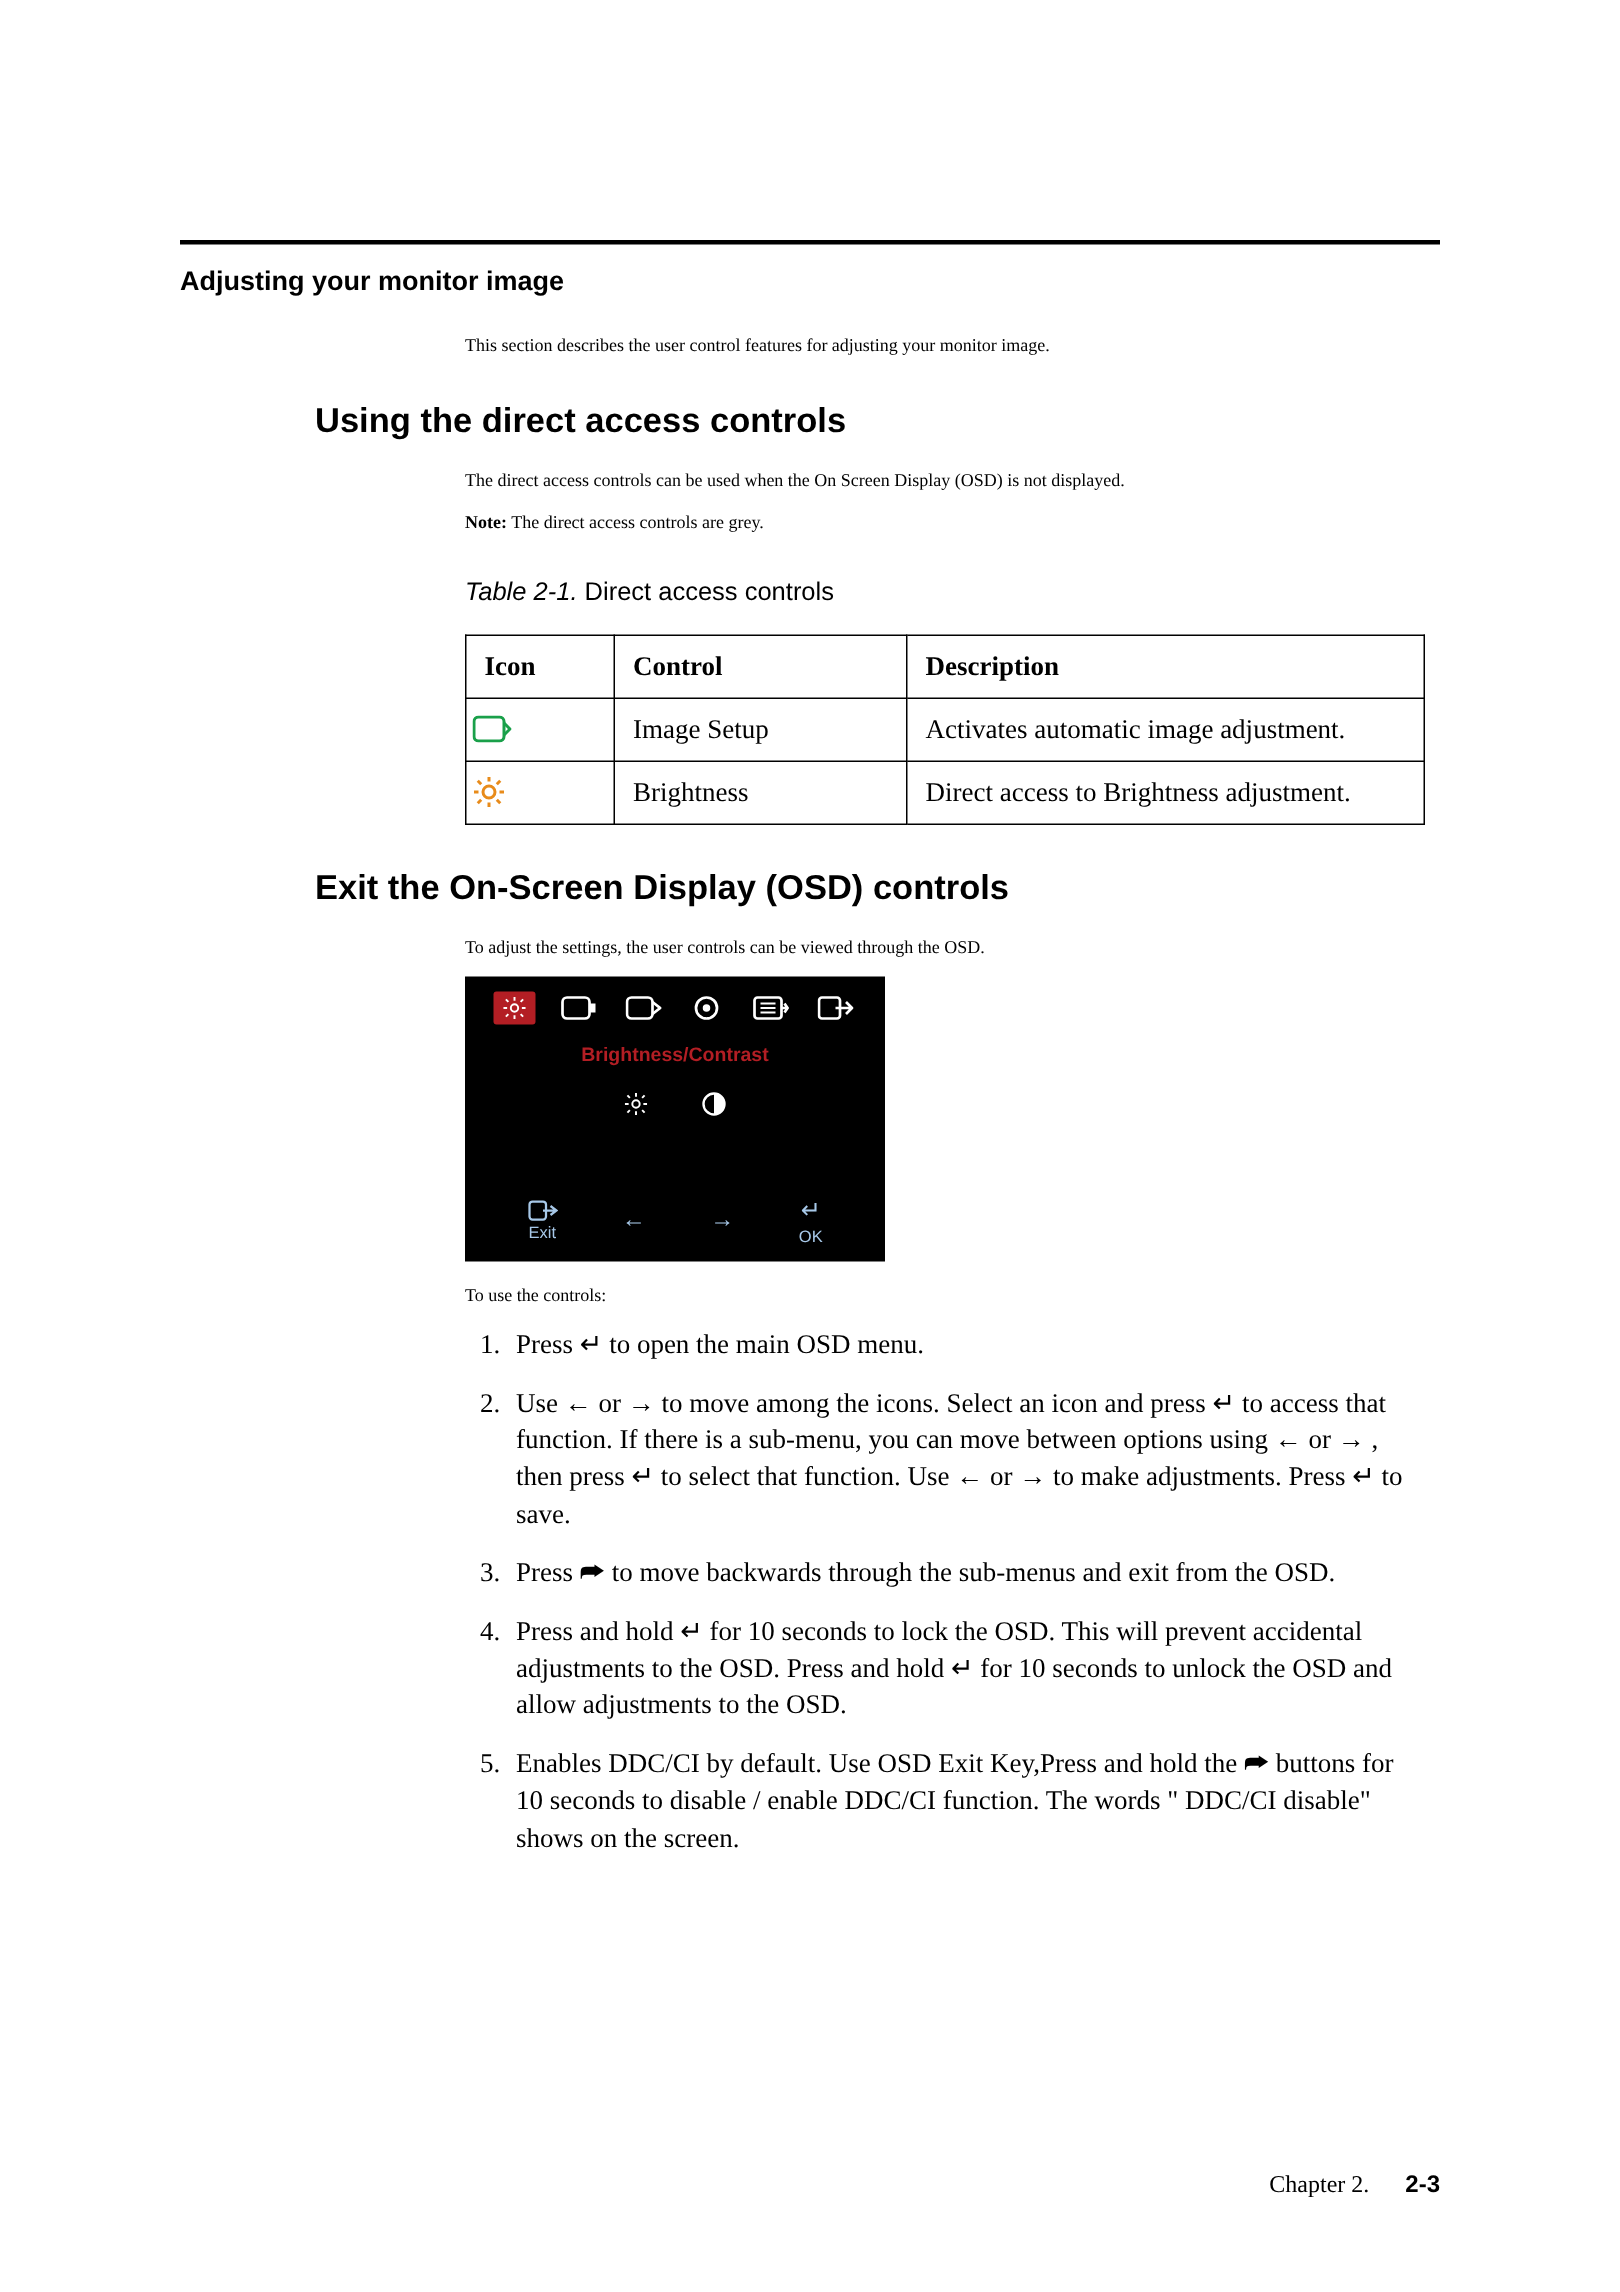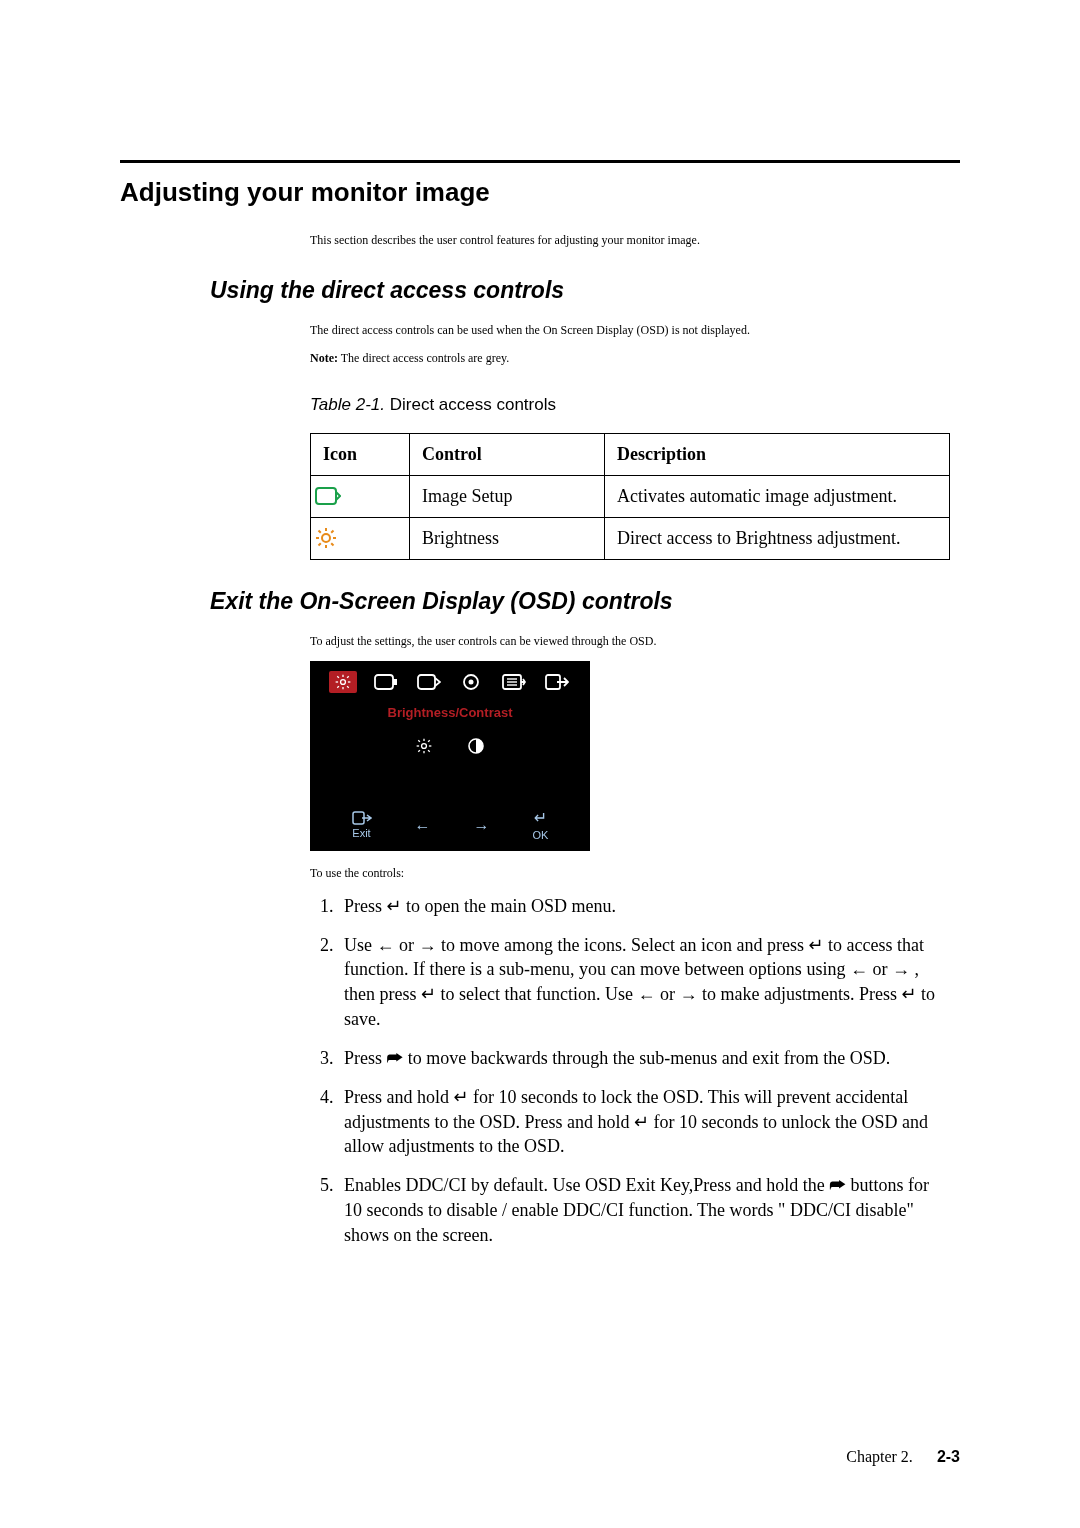--- a/index.html
+++ b/index.html
@@ -16,29 +16,28 @@
     box-sizing: border-box;
     padding: 160px 120px 0 120px;
   }
   .rule {
     border-top: 3px solid #000;
     margin-bottom: 14px;
   }
   h1 {
     font-family: Arial, Helvetica, sans-serif;
     font-weight: bold;
-    font-size: 26px;
+    font-size: 18px;
     margin: 0 0 24px 0;
   }
   h2 {
     font-family: Arial, Helvetica, sans-serif;
     font-weight: bold;
     font-size: 23px;
     margin: 28px 0 18px 90px;
-    font-style: italic;
   }
   .body-indent {
     margin-left: 190px;
     margin-right: 10px;
   }
   p {
     font-size: 12px;
     line-height: 1.38;
     margin: 0 0 12px 0;
   }

